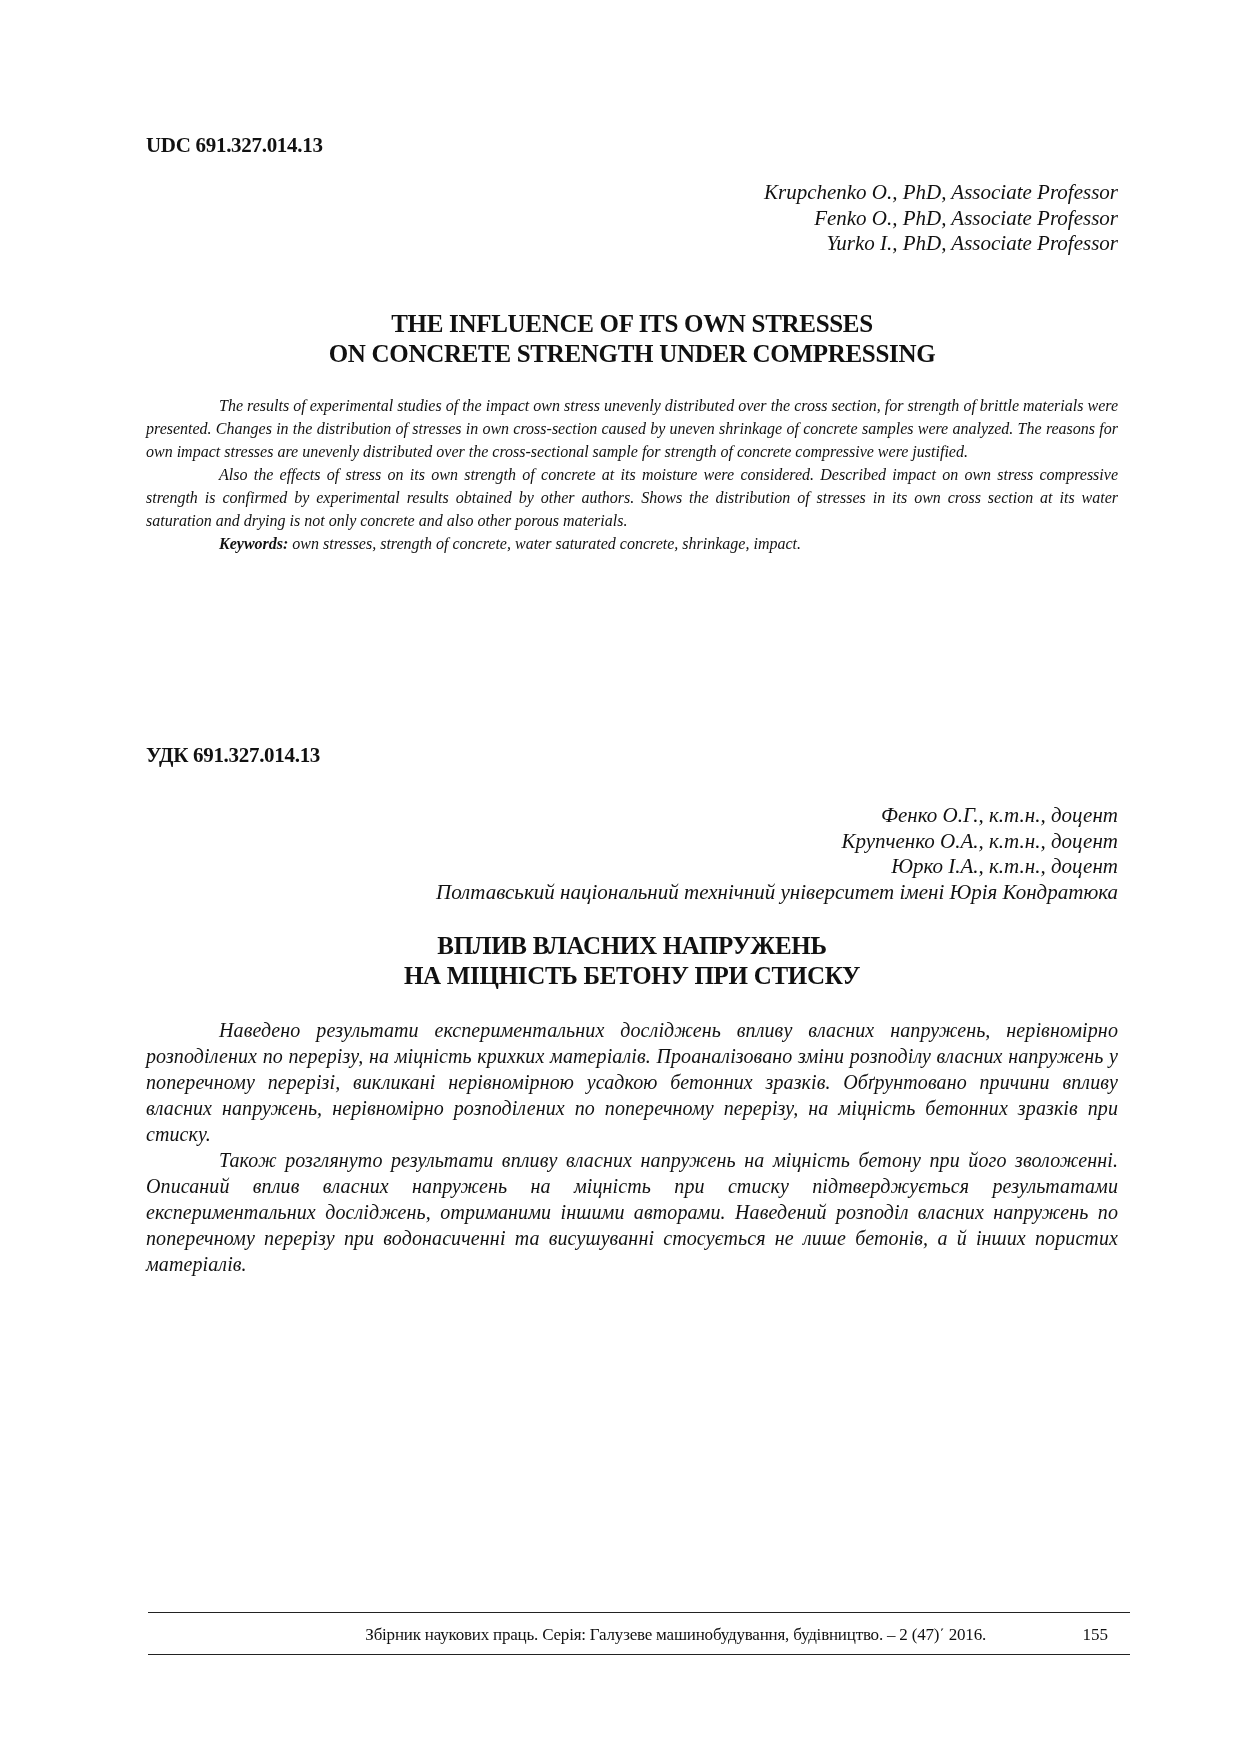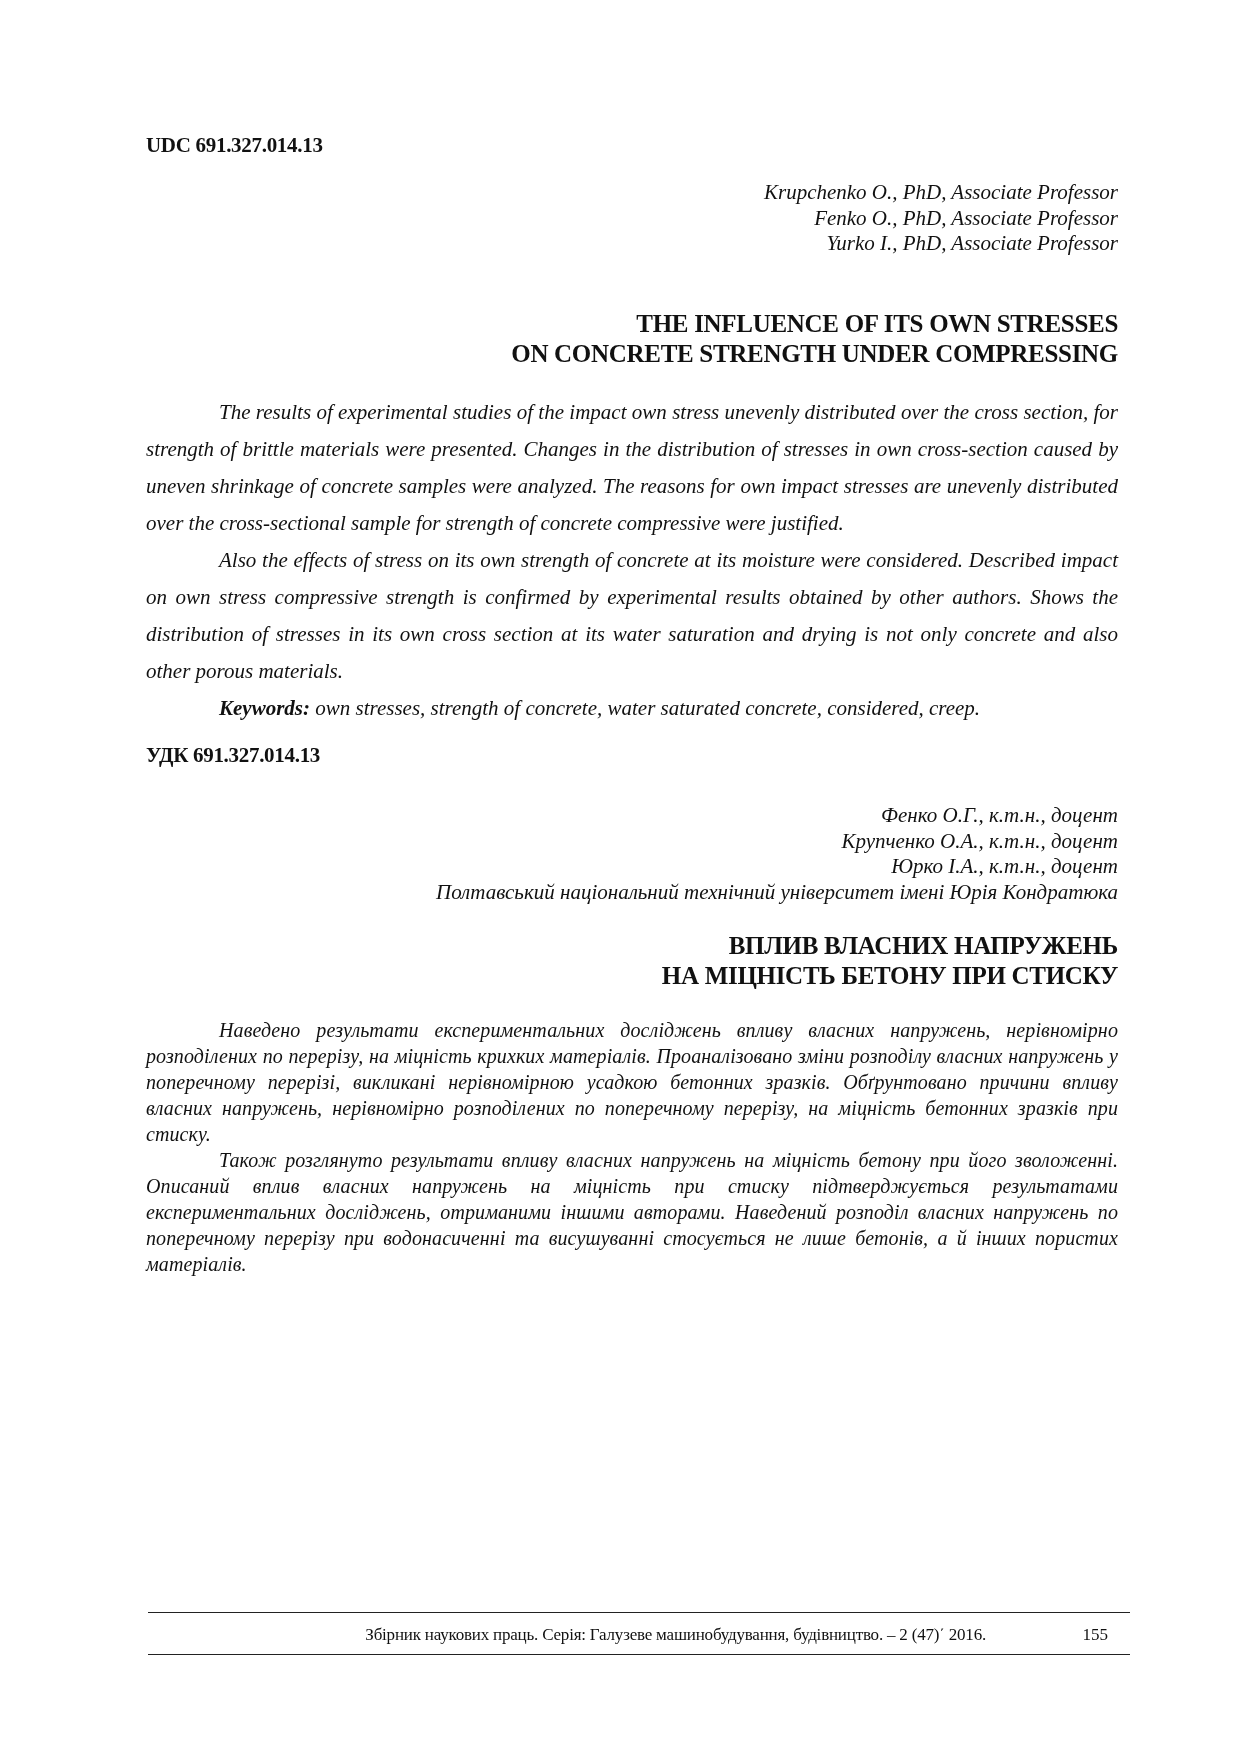--- a/index.html
+++ b/index.html
@@ -2,22 +2,22 @@
 <html><head>
 <meta charset="utf-8">
 <style>
   html, body { margin: 0; padding: 0; background: #ffffff; }
   body { width: 1240px; height: 1754px; position: relative; overflow: hidden;
          font-family: "Liberation Serif", "DejaVu Serif", serif; color: #111; }
   .page { position: absolute; left: 0; top: 0; width: 1240px; height: 1754px; margin-left: 12px; }
   .udc { position: absolute; left: 134px; font-weight: bold; font-size: 21px; letter-spacing: -0.3px; }
   .authors { position: absolute; right: 134px; width: 900px; text-align: right; font-style: italic; font-size: 21px; line-height: 25.6px; }
   .authors div { white-space: nowrap; }
-  .title { position: absolute; left: 134px; width: 972px; text-align: right; font-weight: bold; font-size: 25px; line-height: 30px; letter-spacing: -0.3px; }
-  .abstract { position: absolute; left: 134px; width: 972px; font-style: italic; font-size: 21px; line-height: 37px; text-align: justify; }
+  .title { position: absolute; left: 134px; width: 972px; text-align: center; font-weight: bold; font-size: 25px; line-height: 30px; letter-spacing: -0.3px; }
+  .abstract { position: absolute; left: 134px; width: 972px; font-style: italic; font-size: 16px; line-height: 23px; text-align: justify; }
   .abstract p { margin: 0; text-indent: 73px; }
   .abstract .kw-label { font-weight: bold; }
   .abstract.ua { font-size: 20px; line-height: 26px; letter-spacing: 0.1px; }
   .footer-line { position: absolute; left: 136px; width: 982px; height: 0; border-top: 1.5px solid #222; }
   .footer-text { position: absolute; left: 136px; width: 982px; top: 1624px; font-size: 17px; line-height: 22px; }
   .footer-journal { position: absolute; left: 8px; width: 830px; text-align: right; letter-spacing: -0.2px; }
   .footer-page { position: absolute; right: 22px; }
 </style>
 </head>
 <body>
@@ -33,21 +33,21 @@
   </div>
 
   <div class="title" style="top:309px;">
     <div>THE INFLUENCE OF ITS OWN STRESSES</div>
     <div>ON CONCRETE STRENGTH UNDER COMPRESSING</div>
   </div>
 
   <div class="abstract" style="top:394px;">
     <p>The results of experimental studies of the impact own stress unevenly distributed over the cross section, for strength of brittle materials were presented. Changes in the distribution of stresses in own cross-section caused by uneven shrinkage of concrete samples were analyzed. The reasons for own impact stresses are unevenly distributed over the cross-sectional sample for strength of concrete compressive were justified.</p>
     <p>Also the effects of stress on its own strength of concrete at its moisture were considered. Described impact on own stress compressive strength is confirmed by experimental results obtained by other authors. Shows the distribution of stresses in its own cross section at its water saturation and drying is not only concrete and also other porous materials.</p>
-    <p><span class="kw-label">Keywords:</span><span> own stresses, strength of concrete, water saturated concrete, considered, creep.</span></p>
+    <p><span class="kw-label">Keywords:</span><span> own stresses, strength of concrete, water saturated concrete, shrinkage, impact.</span></p>
   </div>
 
   <div class="udc" style="top:743px;">УДК 691.327.014.13</div>
 
   <div class="authors" style="top:803px;">
     <div>Фенко О.Г., к.т.н., доцент</div>
     <div>Крупченко О.А., к.т.н., доцент</div>
     <div>Юрко І.А., к.т.н., доцент</div>
     <div>Полтавський національний технічний університет імені Юрія Кондратюка</div>
   </div>

